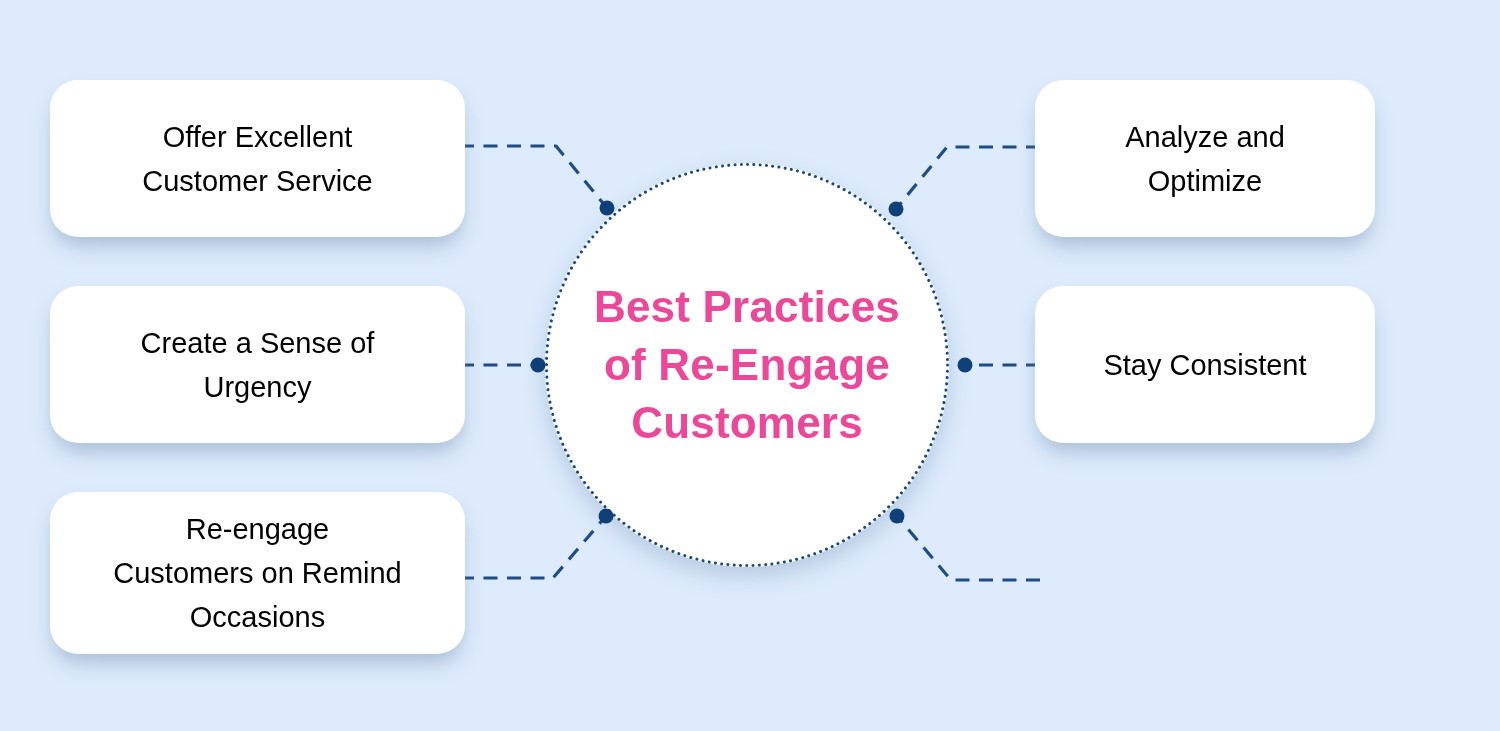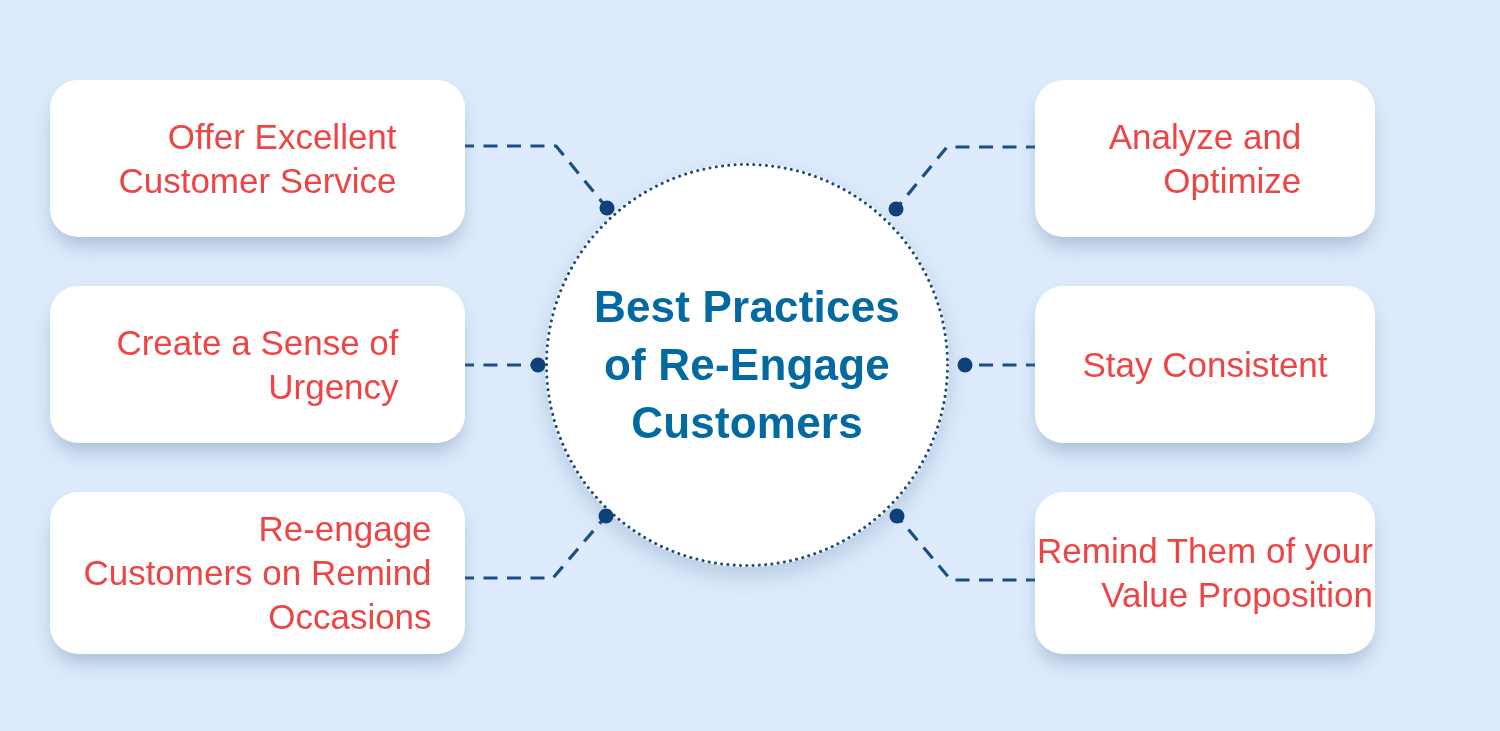--- a/index.html
+++ b/index.html
@@ -53,41 +53,41 @@
     box-shadow: 0 10px 22px rgba(116, 142, 178, 0.35);
     z-index: 1;
     display: flex;
     align-items: center;
     justify-content: center;
   }
   .hub-title {
     font-size: 44px;
     line-height: 58px;
     font-weight: bold;
-    color: #0369a1;
+    color: #ec4899;
     text-align: center;
     white-space: pre-line;
     letter-spacing: 0.2px;
   }
   .node-box {
     position: absolute;
     background: #ffffff;
     border-radius: 28px;
     box-shadow: 0 12px 20px -4px rgba(116, 142, 178, 0.5);
     display: flex;
     align-items: center;
     justify-content: center;
     z-index: 3;
   }
   .node-label {
-    font-size: 35px;
+    font-size: 29px;
     line-height: 44px;
     font-weight: 500;
-    color: #ef4444;
-    text-align: right;
+    color: #000000;
+    text-align: center;
     white-space: pre-line;
   }
   .col-left  { left: 50px;   width: 415px; }
   .col-right { left: 1035px; width: 340px; }
   .row-1 { top: 80px;  height: 157px; }
   .row-2 { top: 286px; height: 157px; }
   .row-3 { top: 492px; height: 162px; }
 </style>
 </head>
 <body>
@@ -133,18 +133,14 @@
 Occasions</div>
   </div>
 
   <div class="node-box col-right row-1">
     <div class="node-label">Analyze and
 Optimize</div>
   </div>
   <div class="node-box col-right row-2">
     <div class="node-label">Stay Consistent</div>
   </div>
-  <div class="node-box col-right row-3">
-    <div class="node-label">Remind Them of your
-Value Proposition</div>
-  </div>
 
 </div>
 
 </body></html>

